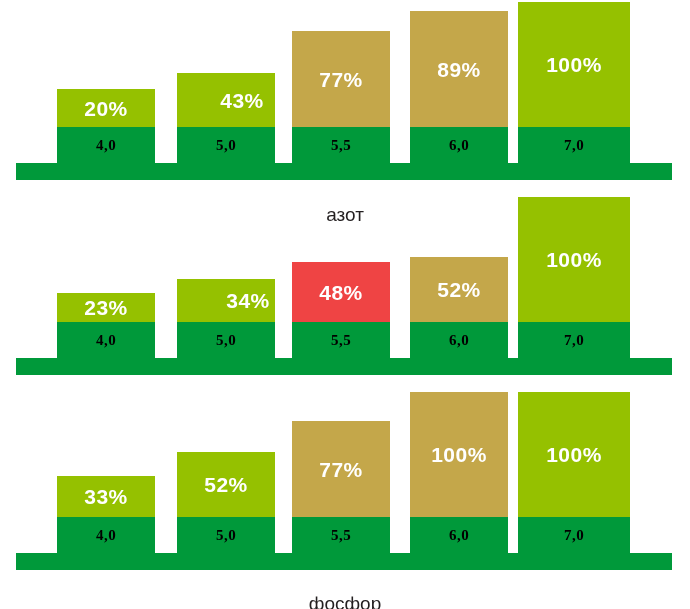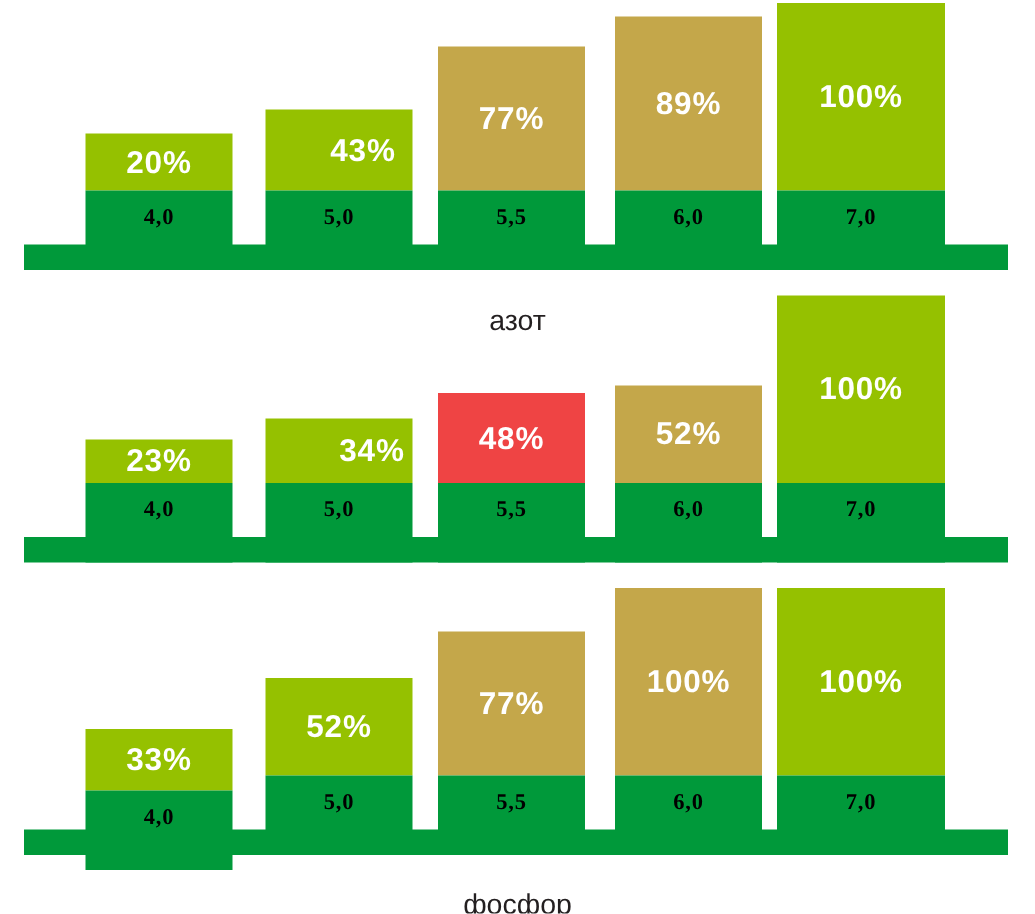--- a/index.html
+++ b/index.html
@@ -132,21 +132,21 @@
           </div>
         </div>
       <div class="baseline" style="left: 16px; width: 656px; height: 17px; top: 163px; background: rgb(0, 153, 58);"></div>
     </div>
     <div class="axis-title">фосфор</div>
   </div>
 
   <div class="chart" id="chart-2">
     <div class="plot">
       <div class="bars" style="height: 180px;">
-          <div class="bar" style="left: 57px; width: 98px; bottom: 7px; height: 77px;">
+          <div class="bar" style="left: 57px; width: 98px; bottom: 17px; height: 77px;">
             <div class="seg-top" style="height: 41px; background: rgb(149, 193, 0);">
               <span class="pct">33%</span>
             </div>
             <div class="seg-base" style="height: 53px; margin-bottom: -17px; padding-bottom: 17px; box-sizing: border-box; background: rgb(0, 153, 58);">
               <span class="ph">4,0</span>
             </div>
           </div>
           <div class="bar" style="left: 177px; width: 98px; bottom: 17px; height: 101px;">
             <div class="seg-top" style="height: 65px; background: rgb(149, 193, 0);">
               <span class="pct">52%</span>

